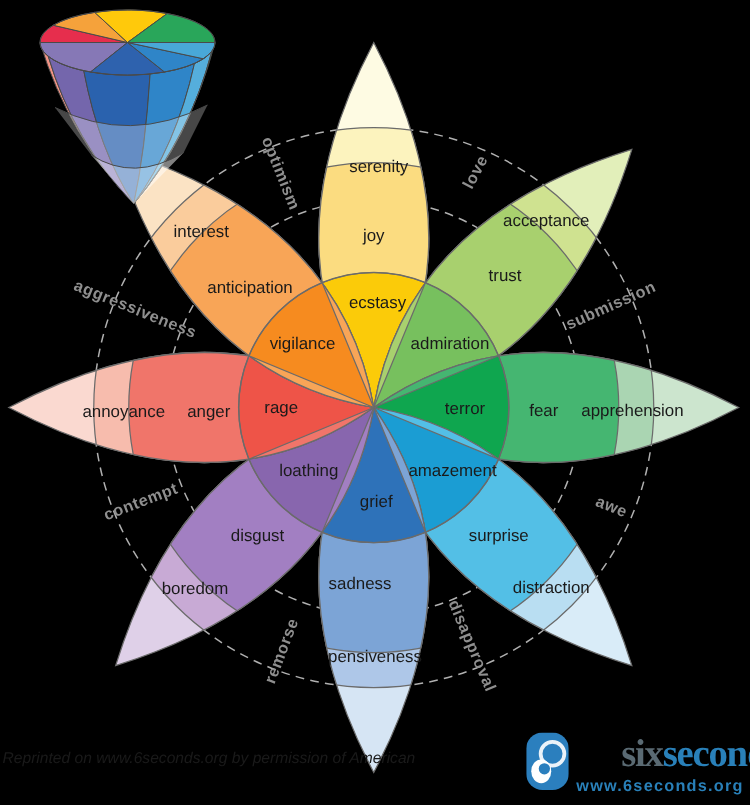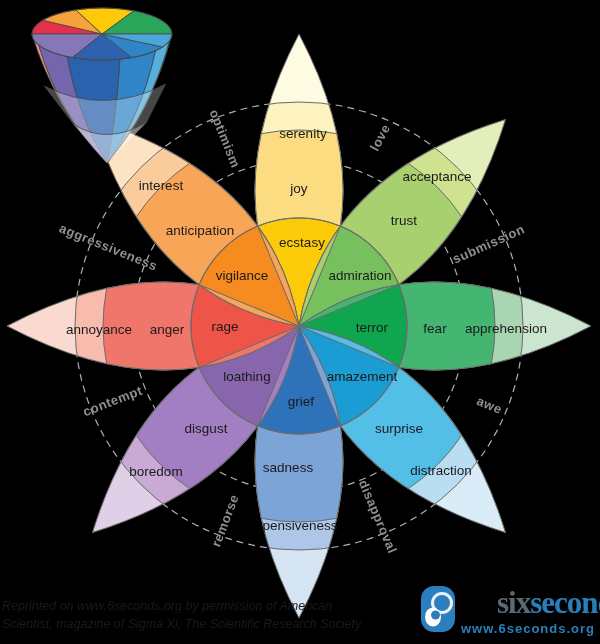--- a/index.html
+++ b/index.html
@@ -172,21 +172,20 @@
     <path d="M102,34 L72.4,57.6 A70,26 0 0 0 131.6,57.6 Z" fill="#2E62AE"></path>
     <path d="M102,34 L131.6,57.6 A70,26 0 0 0 162.6,47 Z" fill="#2F85C8"></path>
     <path d="M102,34 L162.6,47 A70,26 0 0 0 172,34 Z" fill="#49A8D8"></path>
     <ellipse cx="102" cy="34" rx="70" ry="26" fill="none"></ellipse>
   </g>
 </svg>
 
 
 <div class="credit">
   <div>Reprinted on www.6seconds.org by permission of American</div>
-  <div>Scientist, magazine of Sigma Xi, The Scientific Research Society</div>
 </div>
 
 
 <div class="logo">
   <svg width="34" height="46" viewBox="0 0 34 46">
     <rect x="0" y="0" width="34" height="46" rx="13" fill="#2B7FBE"></rect>
     <circle cx="21" cy="17" r="9.5" fill="none" stroke="#ffffff" stroke-width="3" opacity="0.9"></circle>
     <ellipse cx="12" cy="31" rx="8" ry="9.5" fill="#ffffff"></ellipse>
     <circle cx="14.5" cy="29" r="4.5" fill="#2B7FBE"></circle>
   </svg>

